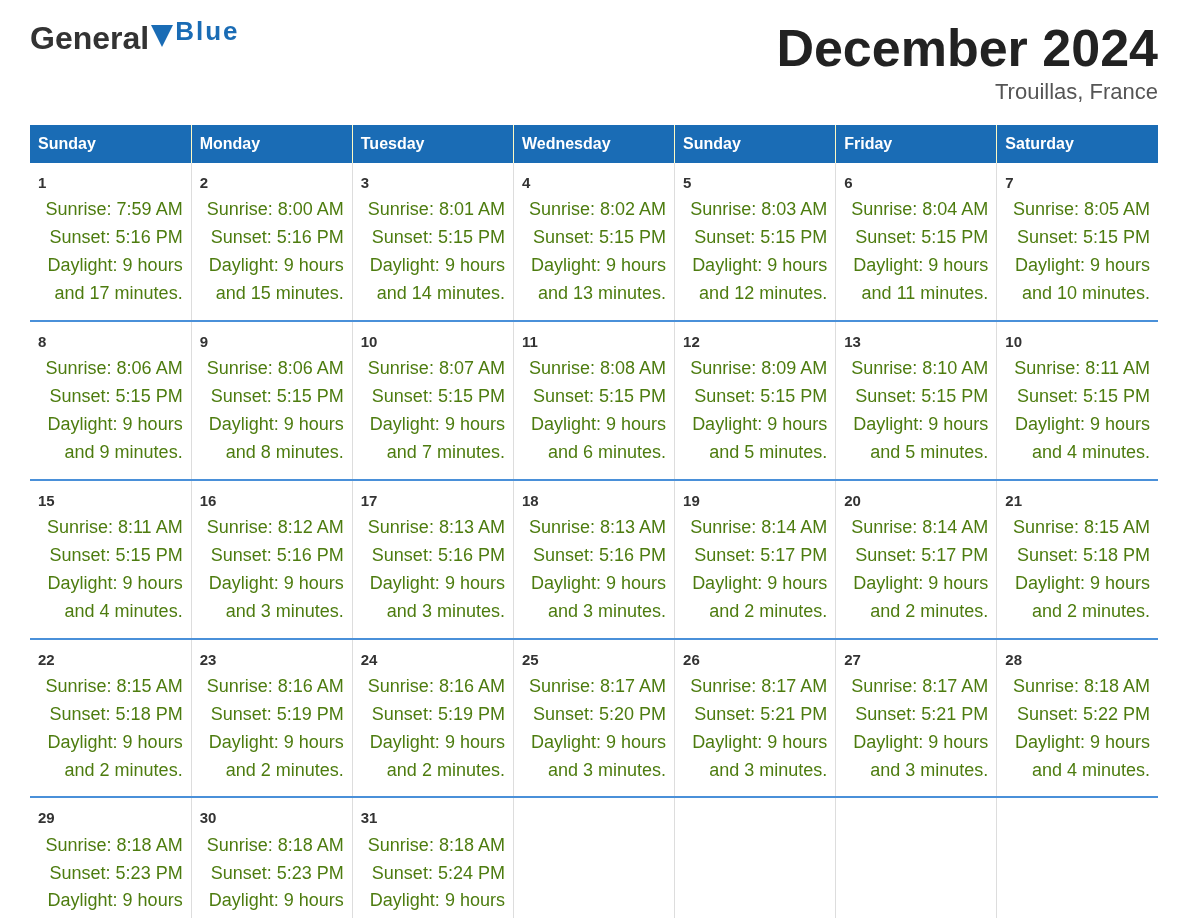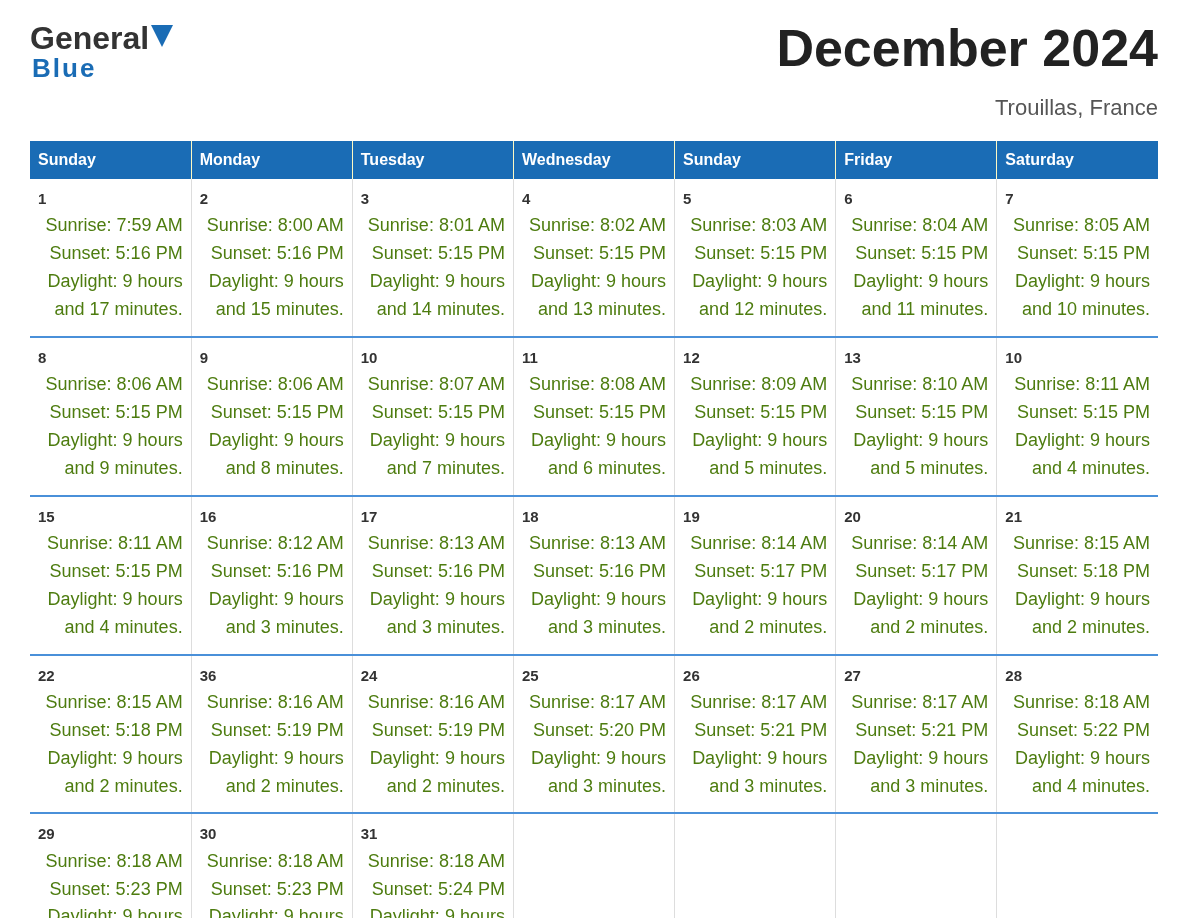--- a/index.html
+++ b/index.html
@@ -22,21 +22,21 @@
     }
     .month-title {
       font-size: 52px;
       font-weight: bold;
       color: #222;
       line-height: 1.1;
     }
     .location {
       font-size: 22px;
       color: #555;
-      margin-top: 18px;
+      margin-top: 2px;
     }
     table {
       width: 100%;
       border-collapse: collapse;
       table-layout: fixed;
     }
     thead tr {
       background: #1a6cb5;
     }
     thead th {
@@ -78,21 +78,21 @@
       font-size: 18px;
       color: #4d7c0f;
       text-align: right;
     }
     .empty-cell {
       background: #fff;
     }
     
     .logo-container {
       display: flex;
-      flex-direction: column;
+      flex-direction: row;
     }
     .logo-top {
       display: flex;
       align-items: center;
     }
   </style>
 </head>
 <body>
 
 <div class="header">
@@ -215,21 +215,21 @@
           <span class="day-num">21</span>
           <div class="day-info">Sunrise: 8:15 AM<br>Sunset: 5:18 PM<br>Daylight: 9 hours and 2 minutes.</div>
         </td>
       </tr>
       <tr>
         <td>
           <span class="day-num">22</span>
           <div class="day-info">Sunrise: 8:15 AM<br>Sunset: 5:18 PM<br>Daylight: 9 hours and 2 minutes.</div>
         </td>
         <td>
-          <span class="day-num">36</span>
+          <span class="day-num">23</span>
           <div class="day-info">Sunrise: 8:16 AM<br>Sunset: 5:19 PM<br>Daylight: 9 hours and 2 minutes.</div>
         </td>
         <td>
           <span class="day-num">24</span>
           <div class="day-info">Sunrise: 8:16 AM<br>Sunset: 5:19 PM<br>Daylight: 9 hours and 2 minutes.</div>
         </td>
         <td>
           <span class="day-num">25</span>
           <div class="day-info">Sunrise: 8:17 AM<br>Sunset: 5:20 PM<br>Daylight: 9 hours and 3 minutes.</div>
         </td>

